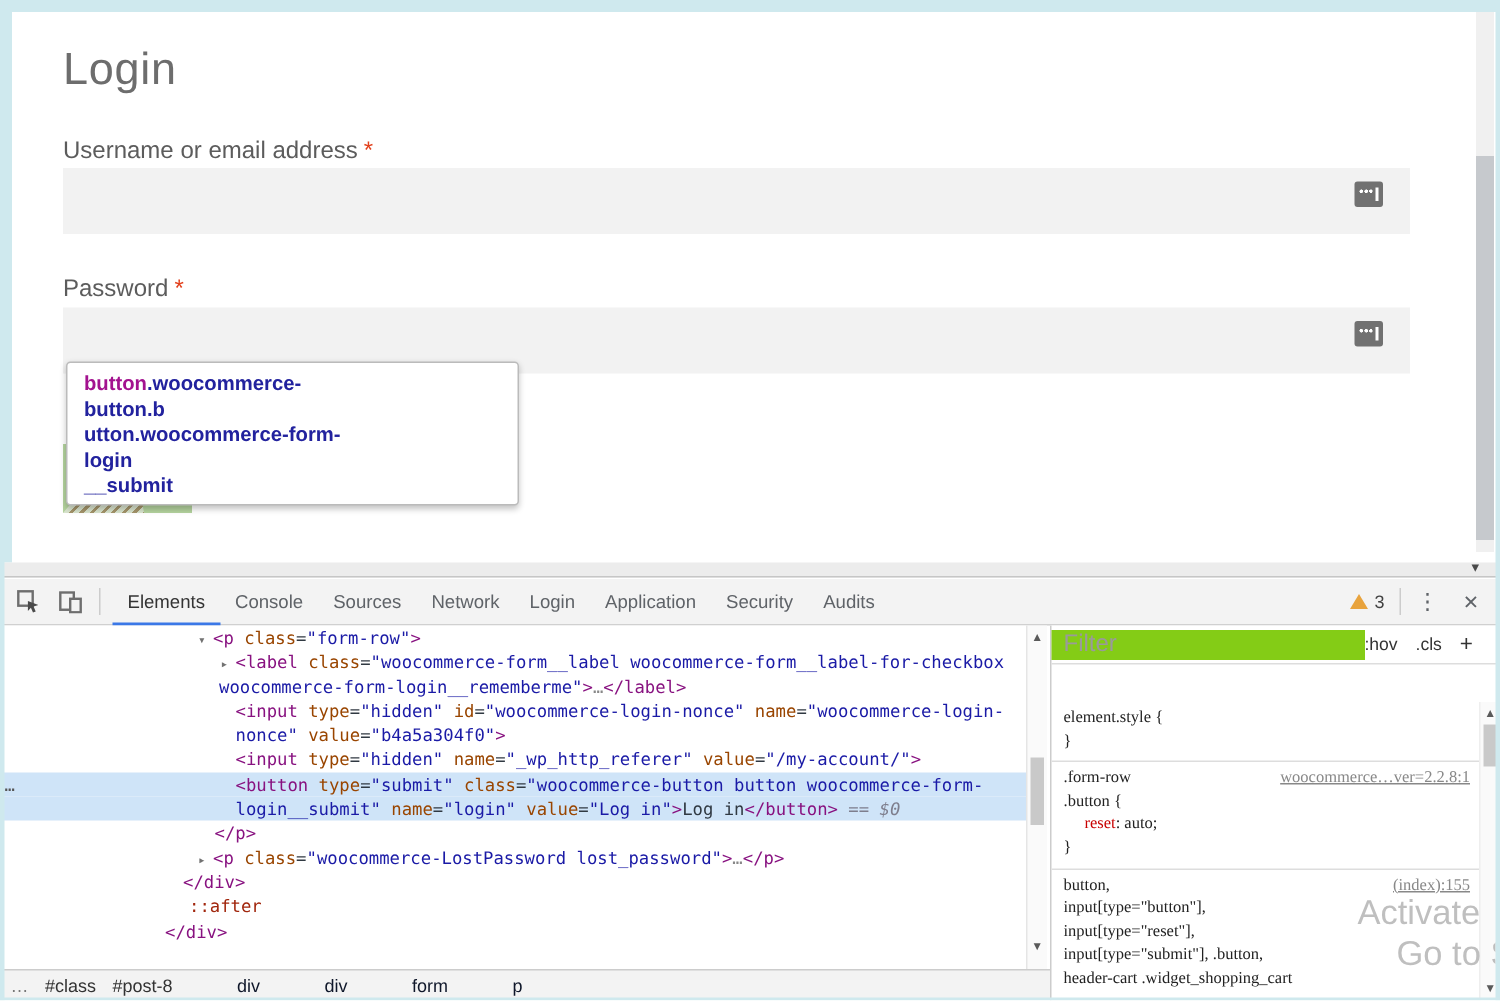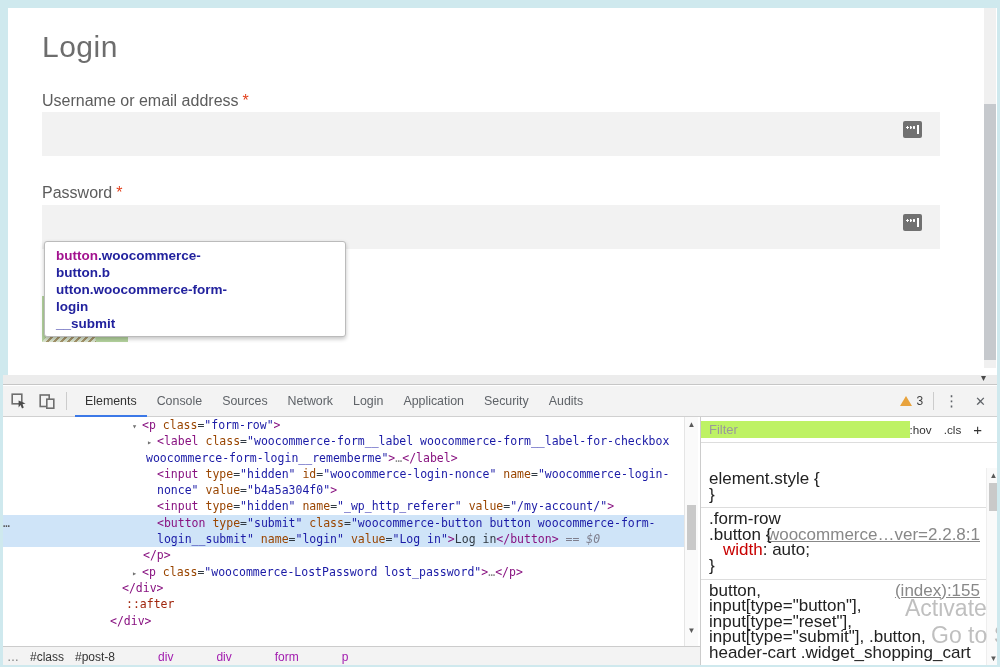--- a/index.html
+++ b/index.html
@@ -85,41 +85,41 @@
 
   
   .st-panel{position:absolute;left:700px;top:31px;right:0;bottom:0;background:#fff;
             border-left:1px solid #ccc;box-sizing:border-box;}
   .st-tabs{height:25px;border-bottom:1px solid #ddd;display:flex;align-items:center;
            font-size:12.4px;color:#5f6368;padding-left:10px;box-sizing:border-box;}
   .st-tab{margin-right:20px;height:25px;line-height:24px;box-sizing:border-box;}
   .st-tab.on{color:#333;border-bottom:2px solid #3b78e7;}
   .st-more{color:#5f6368;font-size:13px;}
   .st-filter{height:26px;border-bottom:1px solid #ddd;display:flex;align-items:center;box-sizing:border-box;}
-  .st-filter input{flex:1;border:none;outline:none;font-size:13px;padding-left:8px;color:#333;
-                   font-family:"Liberation Sans",sans-serif;background:#bef264;min-width:0;}
+  .st-filter input{flex:1;border:none;outline:none;font-size:16px;padding-left:8px;color:#333;
+                   font-family:"Liberation Sans",sans-serif;background:#84cc16;min-width:0;}
   .st-filter input::placeholder{color:#9a9a9a;}
   .st-chip{font-size:11.7px;color:#333;margin-right:12px;}
   .st-plus{font-size:15px;color:#333;margin-right:18px;}
   .st-content{position:absolute;left:0;top:51px;right:14px;bottom:0;overflow:hidden;
-              font-family:Liberation Sans, sans-serif;font-size:17px;}
+              font-family:Liberation Serif, serif;font-size:11px;}
   .st-sec{padding:3px 4px 5px;border-bottom:1px solid #ddd;}
   .st-sec .cl{height:15.6px;line-height:15.6px;}
   .st-scroll{position:absolute;right:0;top:51px;width:14px;bottom:0;background:#fafafa;
              border-left:1px solid #eee;box-sizing:border-box;}
   .st-scroll .sb-up{top:3px;} .st-scroll .sb-dn{bottom:4px;}
   .st-thumb{position:absolute;left:2px;top:15px;width:9px;height:28px;background:#c9c9c9;}
 
   
   .crumbs{position:absolute;left:0;bottom:0;width:700px;height:21px;background:#f3f3f3;
           border-top:1px solid #ccc;box-sizing:border-box;display:flex;align-items:center;
           font-size:12px;white-space:nowrap;overflow:hidden;}
   .cr{margin-left:11px;color:#333;}
   .cr.more{color:#777;margin-left:7px;}
-  .cr.tag{color:#a21caf;margin-left:43px;}
+  .cr.tag{color:#0f172a;margin-left:43px;}
   .cr.sel-crumb{margin-left:11px;background:#e4e4e4;height:21px;display:flex;align-items:center;
                 padding:0 8px;color:#333;}
 
   
   .wm{position:absolute;z-index:20;pointer-events:none;color:rgba(128,128,128,.5);
       font-size:23px;font-weight:300;}
   .wm1{left:905px;top:595px;}
   .wm2{left:931px;top:622px;width:66px;overflow:hidden;white-space:nowrap;}
 </style>
 </head>
@@ -240,21 +240,21 @@
         <span class="st-plus">+</span>
       </div>
       <div class="st-content">
         <div class="st-sec">
             <div class="cl" style="padding-left: 4px;"><span class="s-sl">element.style {</span></div>
             <div class="cl" style="padding-left: 4px;"><span class="s-sl">}</span></div>
           </div>
         <div class="st-sec">
             <div class="cl" style="padding-left: 4px;"><span class="s-sl">.form-row</span><span class="lnk">woocommerce…ver=2.2.8:1</span></div>
             <div class="cl" style="padding-left: 4px;"><span class="s-sl">.button {</span></div>
-            <div class="cl" style="padding-left: 18px;"><span class="s-pr">width</span><span class="s-sl">: auto;</span></div>
+            <div class="cl" style="padding-left: 18px;"><span class="s-pr">reset</span><span class="s-sl">: auto;</span></div>
             <div class="cl" style="padding-left: 4px;"><span class="s-sl">}</span></div>
           </div>
         <div class="st-sec">
             <div class="cl" style="padding-left: 4px;"><span class="s-sl">button,</span><span class="lnk">(index):155</span></div>
             <div class="cl" style="padding-left: 4px;"><span class="s-sl">input[type="button"],</span></div>
             <div class="cl" style="padding-left: 4px;"><span class="s-sl">input[type="reset"],</span></div>
             <div class="cl" style="padding-left: 4px;"><span class="s-sl">input[type="submit"], .button,</span></div>
             <div class="cl" style="padding-left: 4px;"><span class="s-sl">header-cart .widget_shopping_cart</span></div>
           </div>
       </div>

